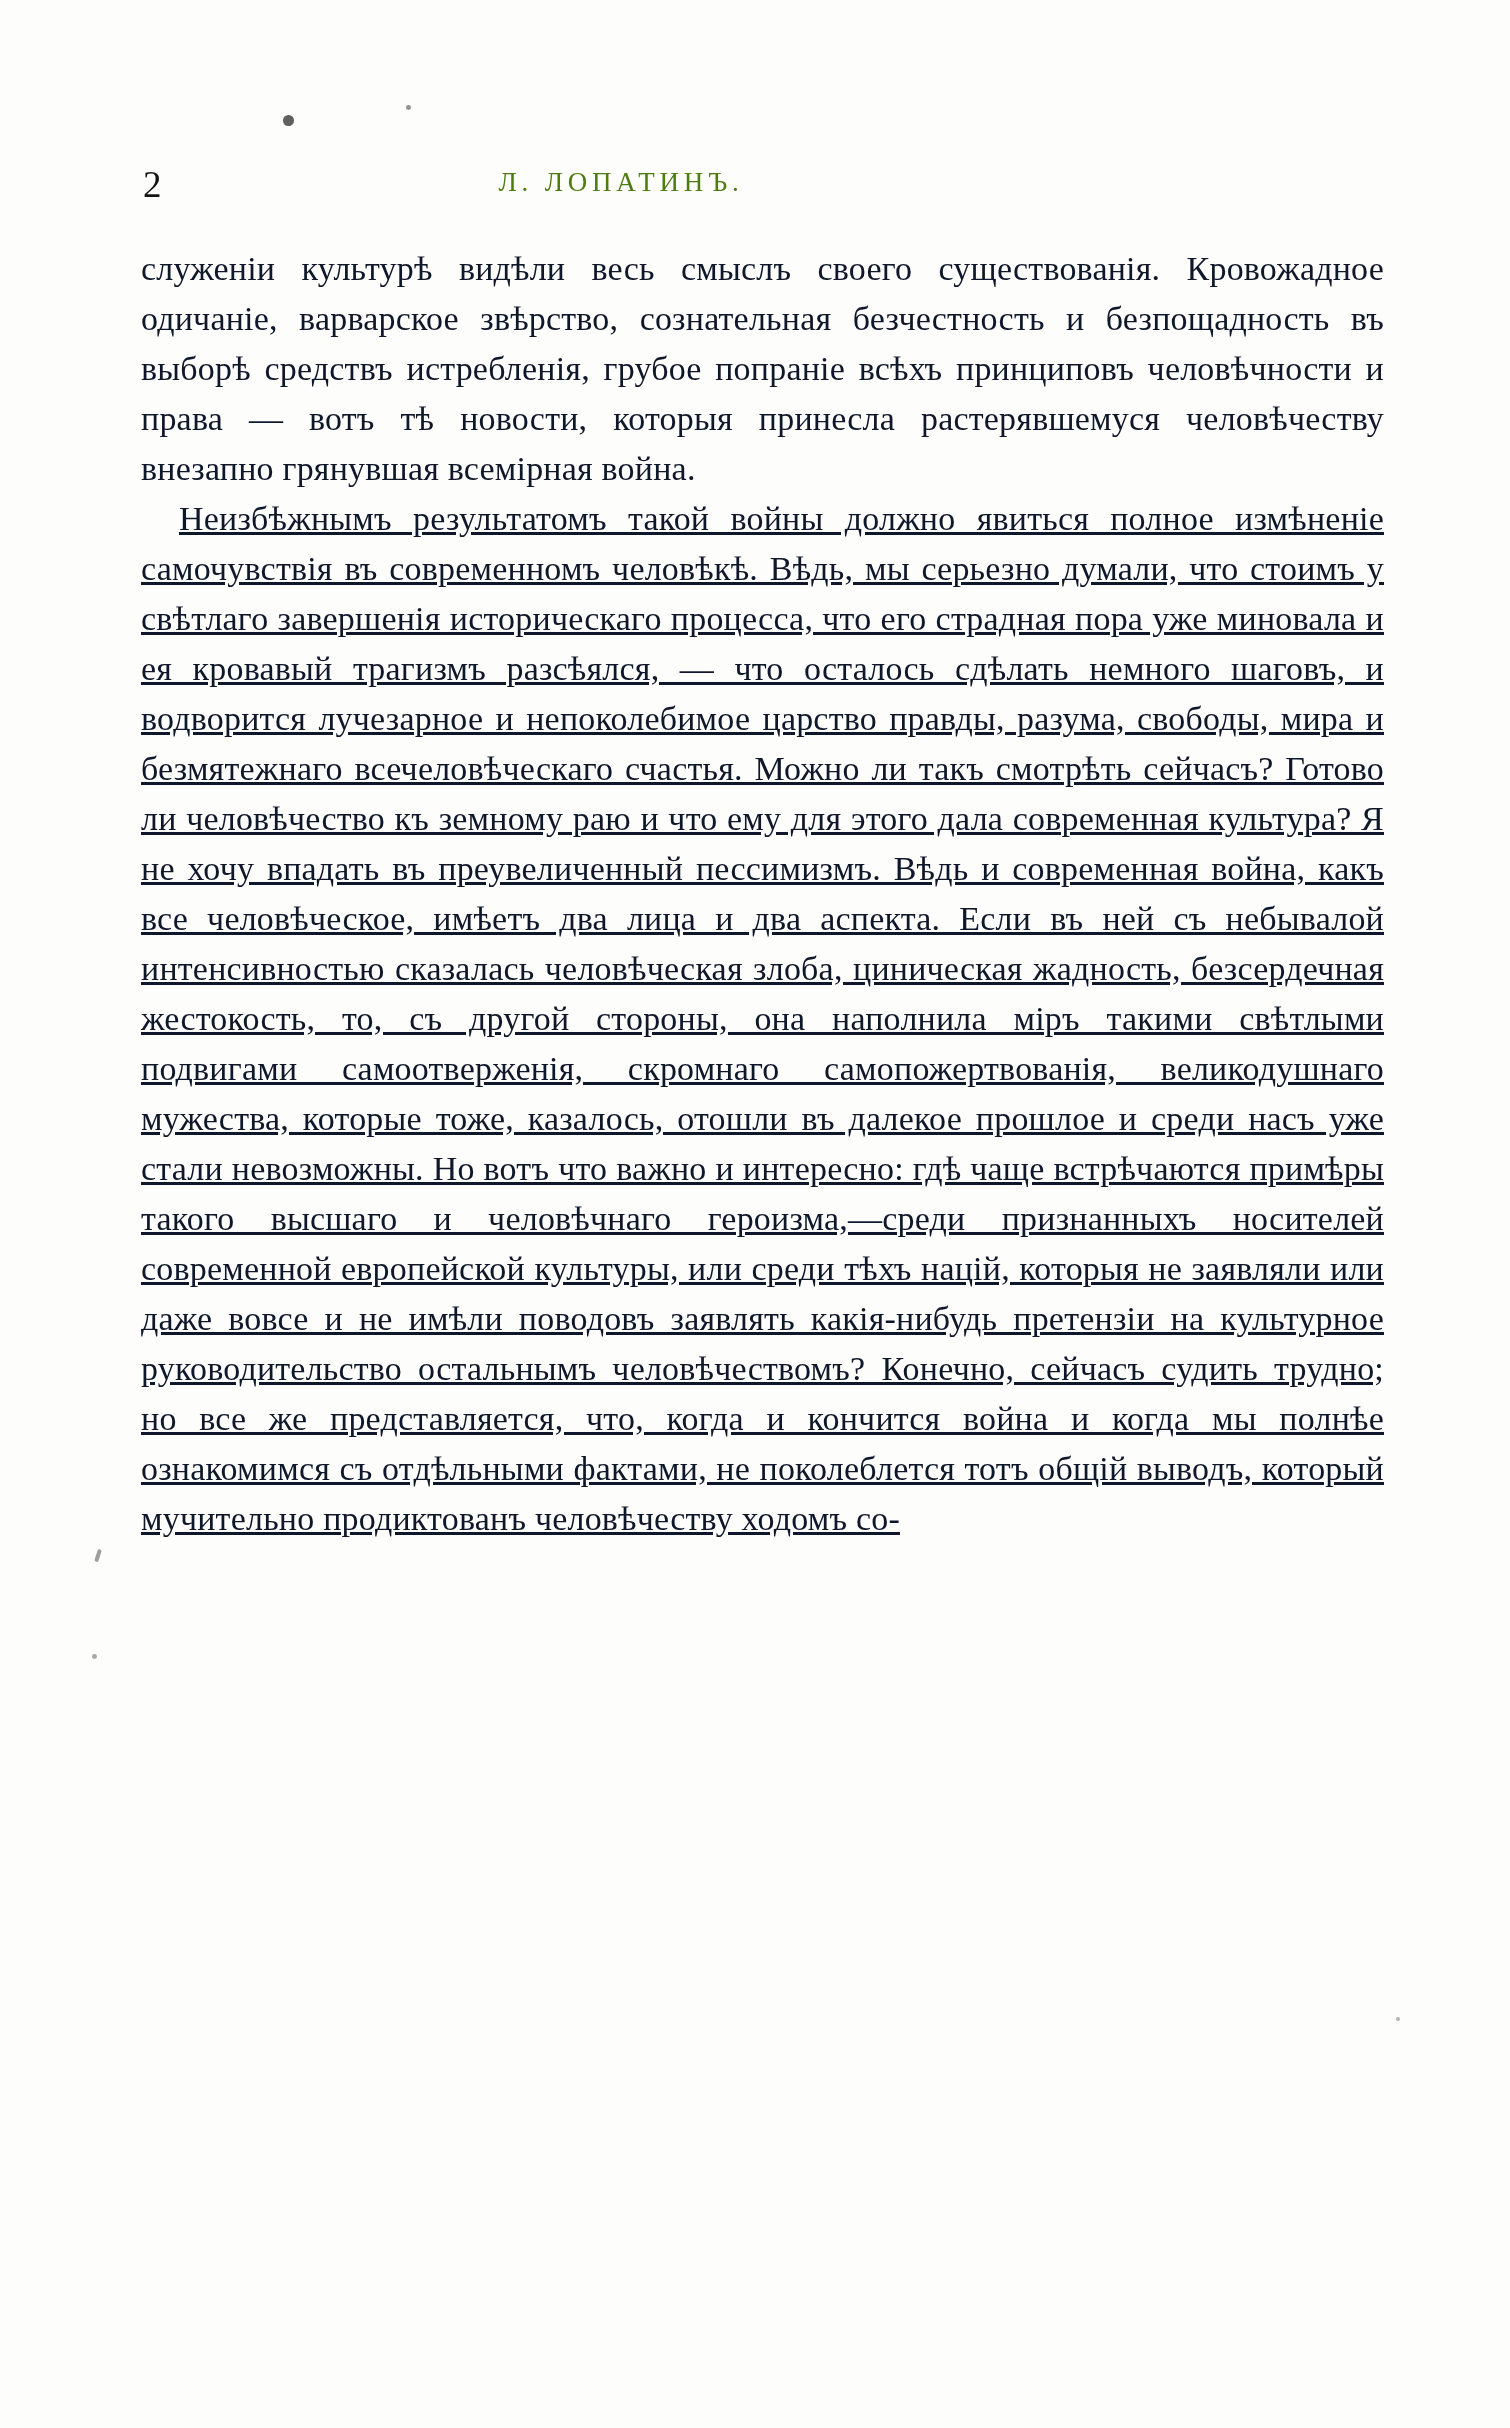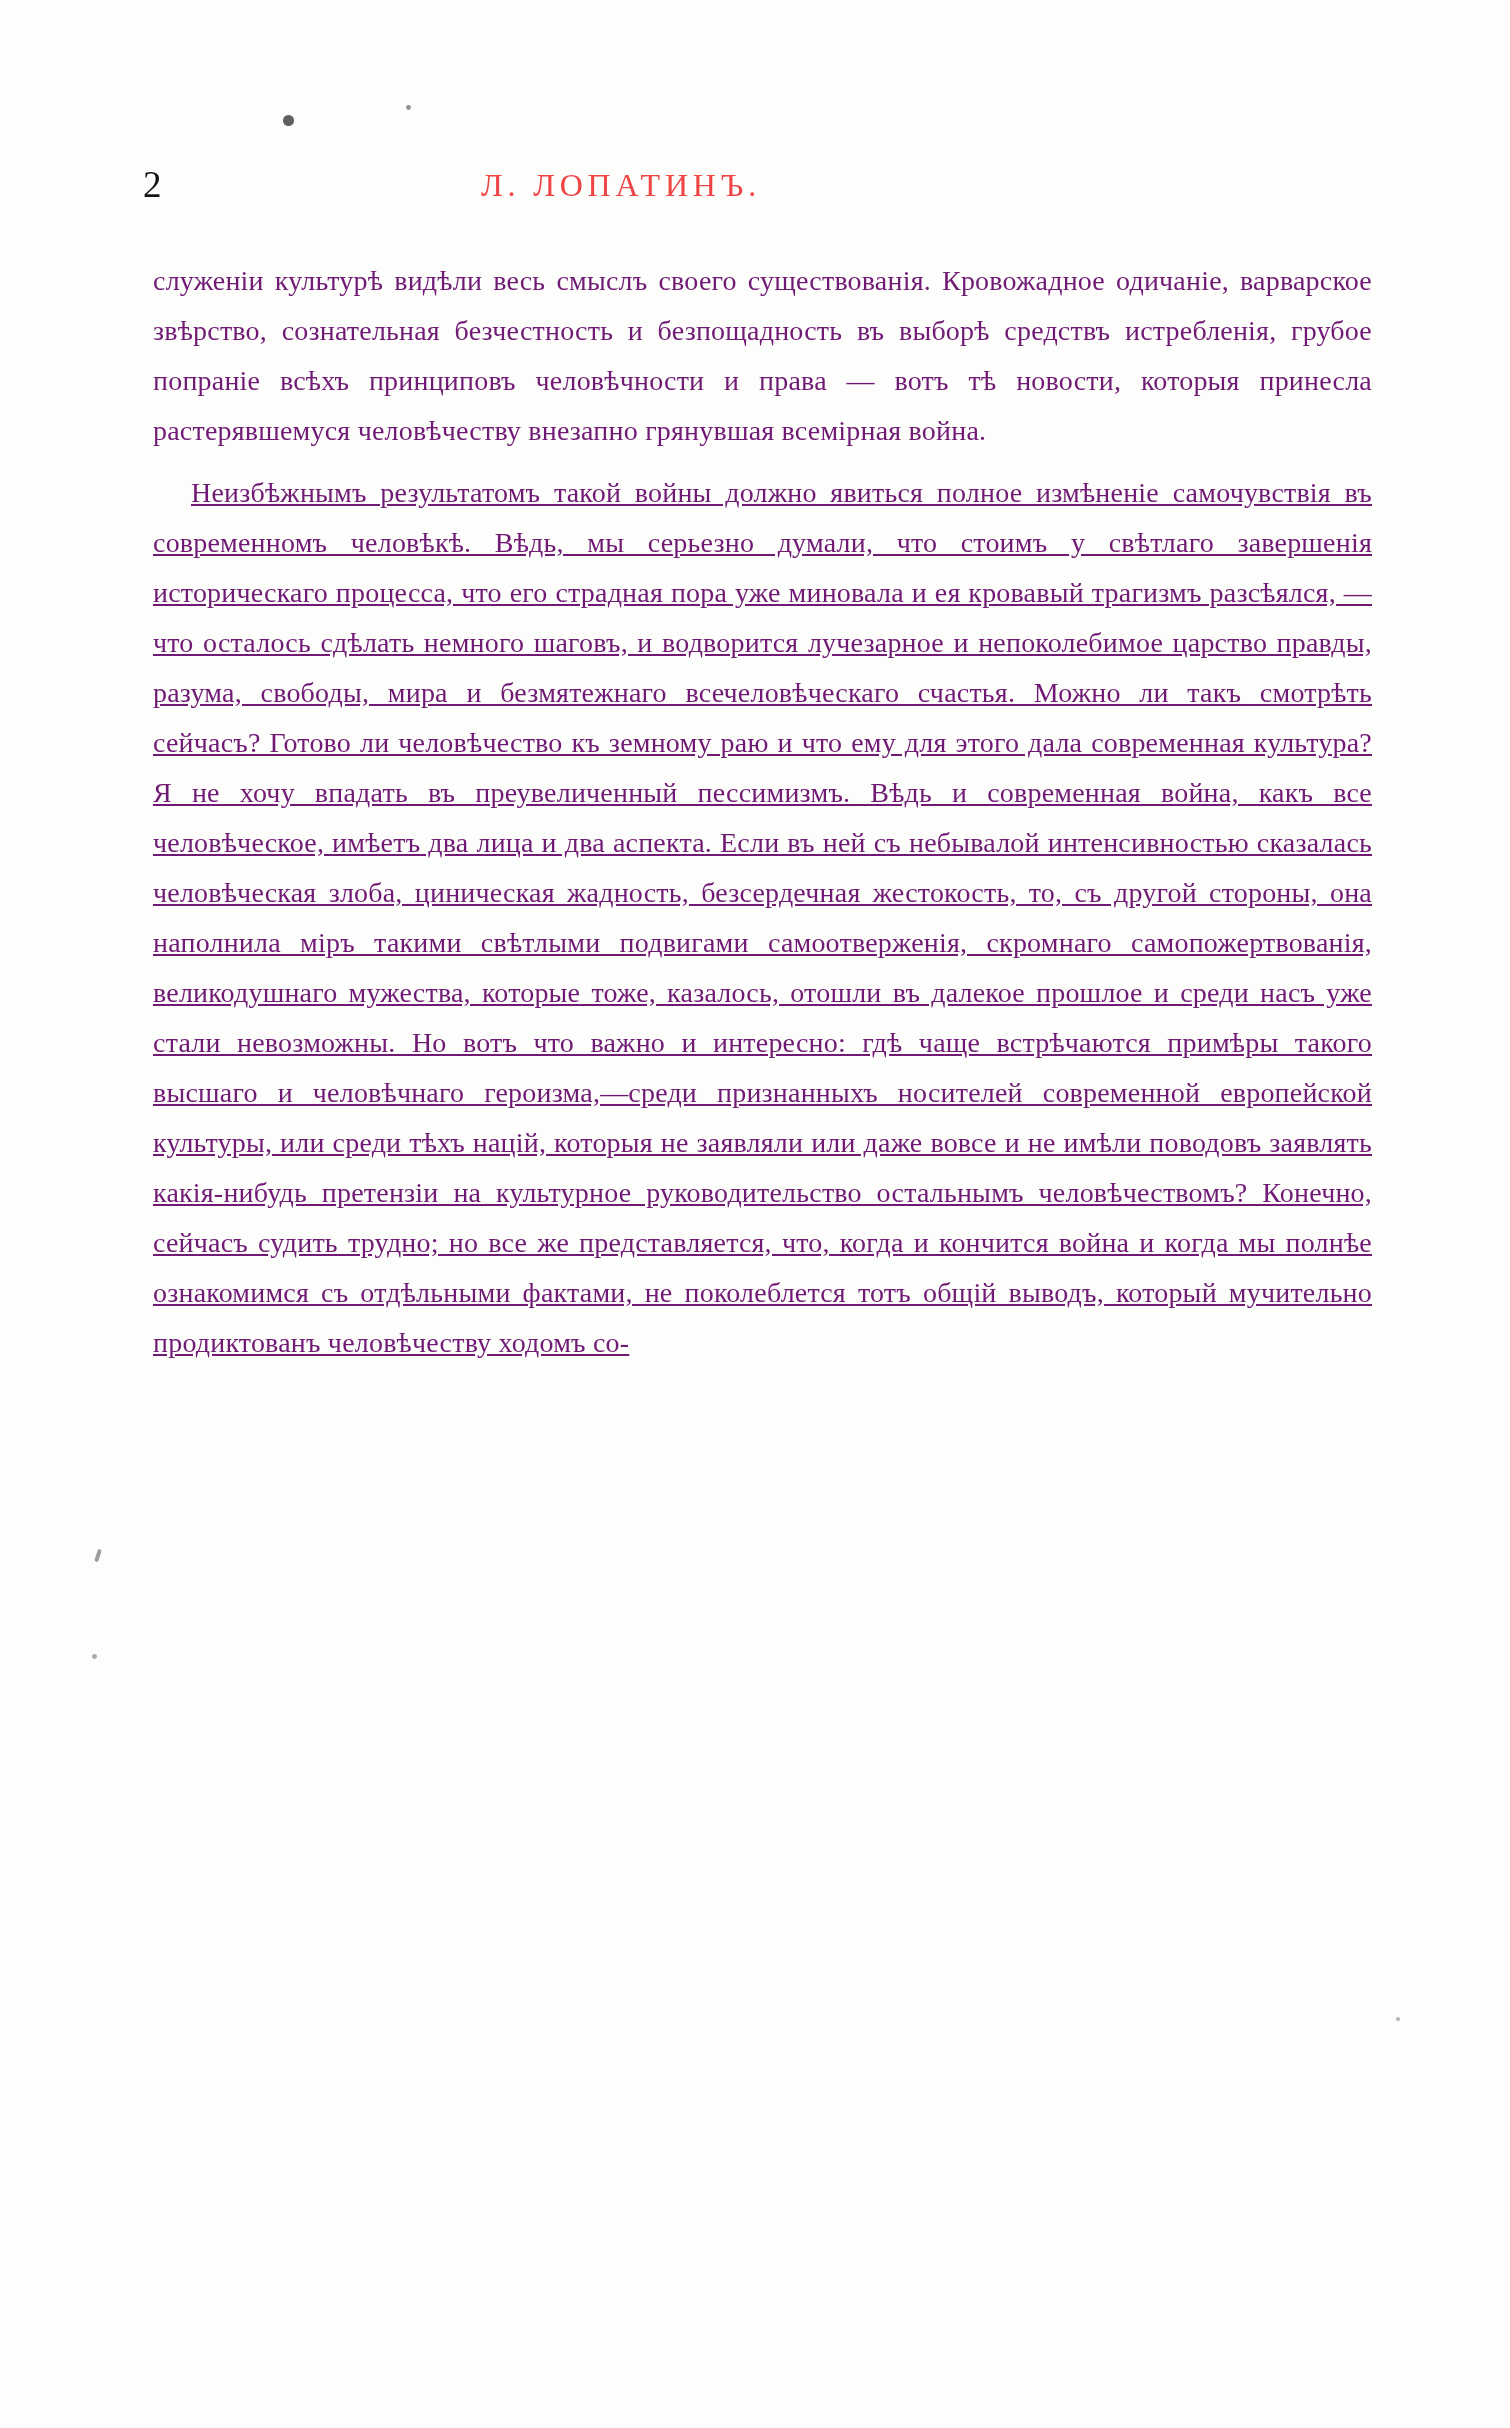--- a/index.html
+++ b/index.html
@@ -49,37 +49,37 @@
     font-size: 37px;
     letter-spacing: 0px;
     color: #141414;
   }
   .running-title {
     position: absolute;
     left: 0;
     top: 3.8px;
     width: 956px;
     text-align: center;
-    font-size: 32px;
+    font-size: 27px;
     letter-spacing: 4.8px;
-    color: #ef4444;
+    color: #4d7c0f;
   }
   .body-text {
     position: absolute;
     left: 141px;
     top: 244px;
     width: 1243px;
   }
   p.para {
-    margin: 12px;
-    font-size: 28px;
+    margin: 0;
+    font-size: 34px;
     line-height: 50px;
     text-align: justify;
     text-justify: inter-word;
-    color: #701a75;
+    color: #0f172a;
     letter-spacing: 0.2px;
   }
   p.para + p.para {
     margin-top: 0px;
     text-decoration: underline;
   }
   p.para.indent {
     text-indent: 38px;
   }
 </style>

